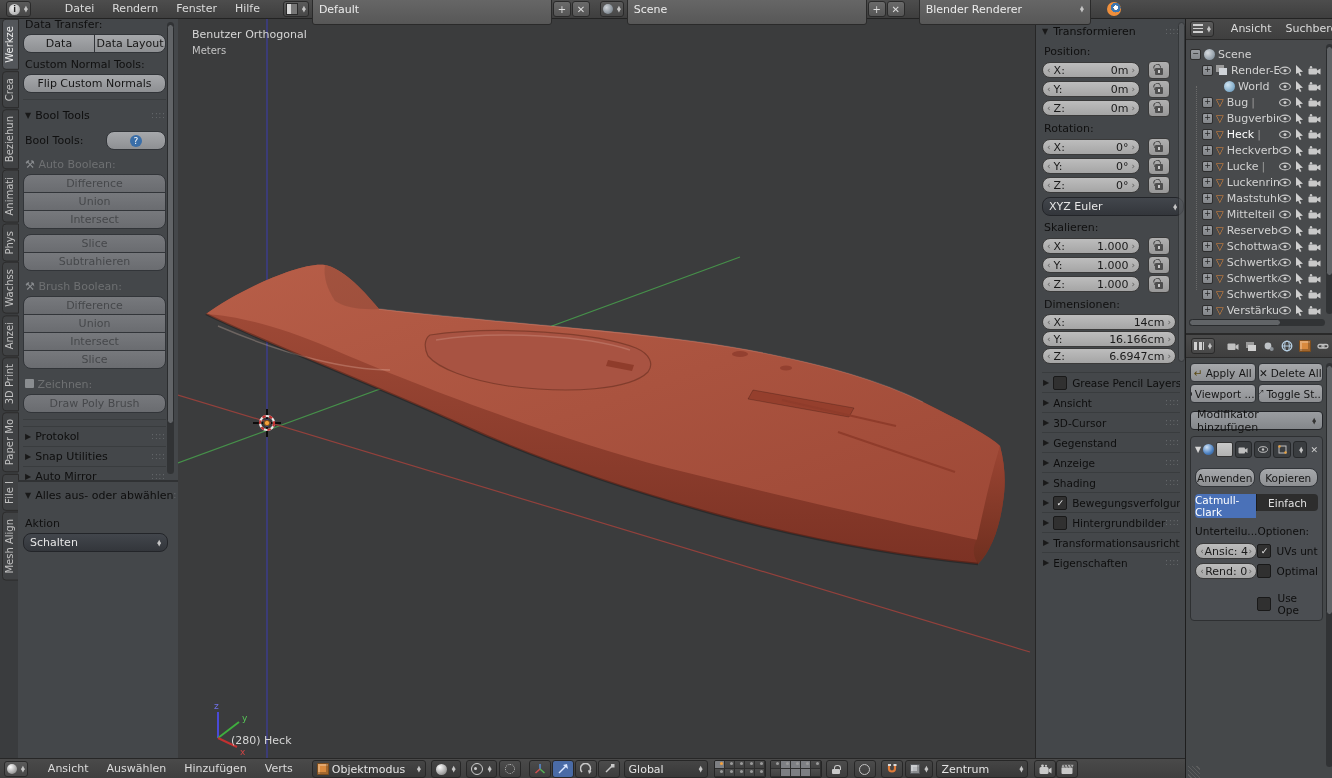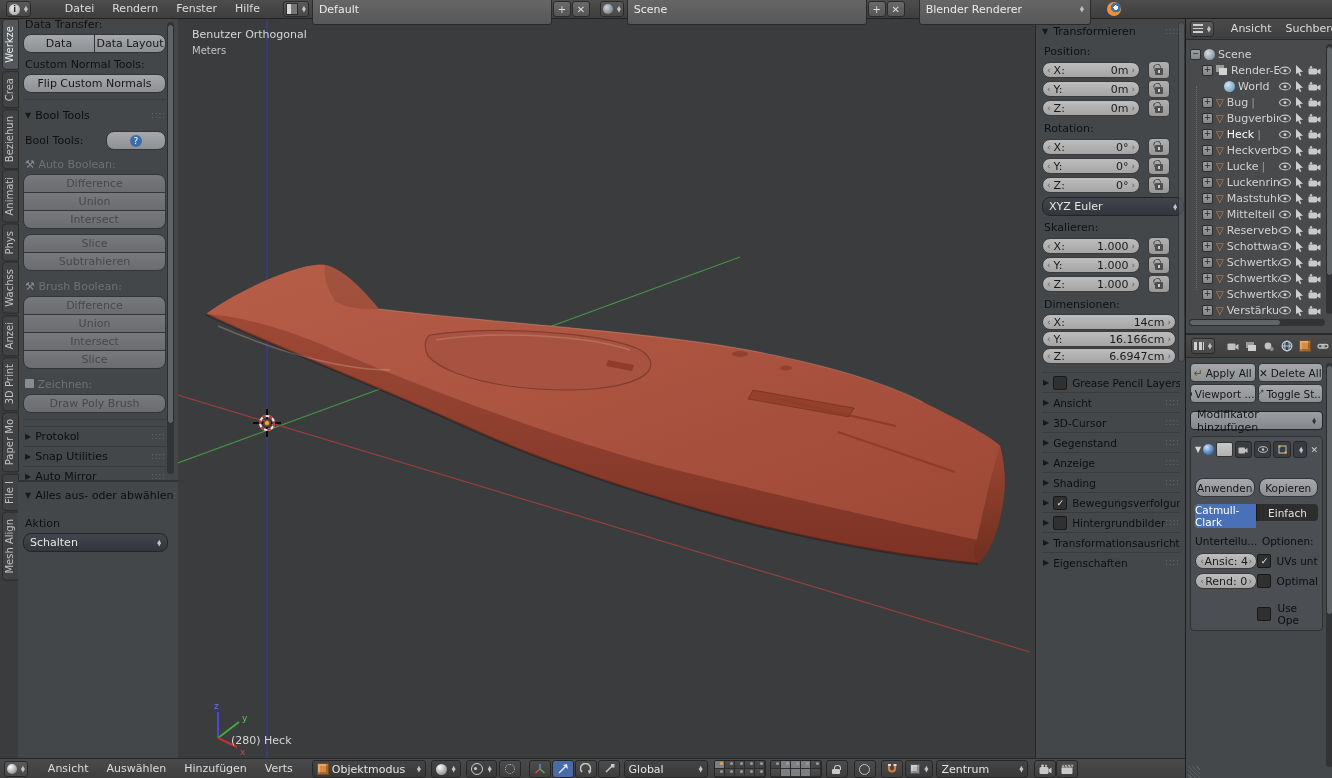--- a/index.html
+++ b/index.html
@@ -1178,21 +1178,21 @@
                 </svg>
               </span>
             <span class="mh-ic" style="width:14px;">
                 <span class="updn">
                   <span>▲</span>
                   <span>▼</span>
                 </span>
               </span>
             <span style="color:#d0d0d0;font-size:9px;margin-left:1px;">✕</span>
           </div>
-          <div style="display:flex;gap:4px;margin-top:20px;">
+          <div style="display:flex;gap:4px;margin-top:10px;">
             <div class="pbtn" style="flex:1;border-radius:8px;">
                 <span>Anwenden</span>
               </div>
             <div class="pbtn" style="flex:1;border-radius:8px;">
                 <span>Kopieren</span>
               </div>
           </div>
           <div style="display:flex;margin-top:7px;">
             <div class="tg-active">
                 <span>Catmull-Clark</span>
@@ -1209,21 +1209,21 @@
                   <span class="ax" style="margin:0 auto;">Ansic: 4</span>
                   <span class="ar">›</span>
               </div>
               <div class="numfield" style="width:62px;margin:4px auto 0;">
                 <span class="ar">‹</span>
                   <span class="ax" style="margin:0 auto;">Rend: 0</span>
                   <span class="ar">›</span>
               </div>
             </div>
             <div style="flex:1;">
-              <div class="plbl" style="text-align:center;">Optionen:</div>
+              <div class="plbl" style="">Optionen:</div>
               <div id="pr-options">
                   <div style="display: flex; align-items: center; gap: 5px; margin-top: 7px;">
                     <span class="cbox">✓</span>
                     <span class="plbl">UVs unt</span>
                   </div>
                   <div style="display: flex; align-items: center; gap: 5px; margin-top: 6px;">
                     <span class="cbox"></span>
                     <span class="plbl">Optimal</span>
                   </div>
                   <div style="display: flex; align-items: center; gap: 6px; margin-top: 14px;">

